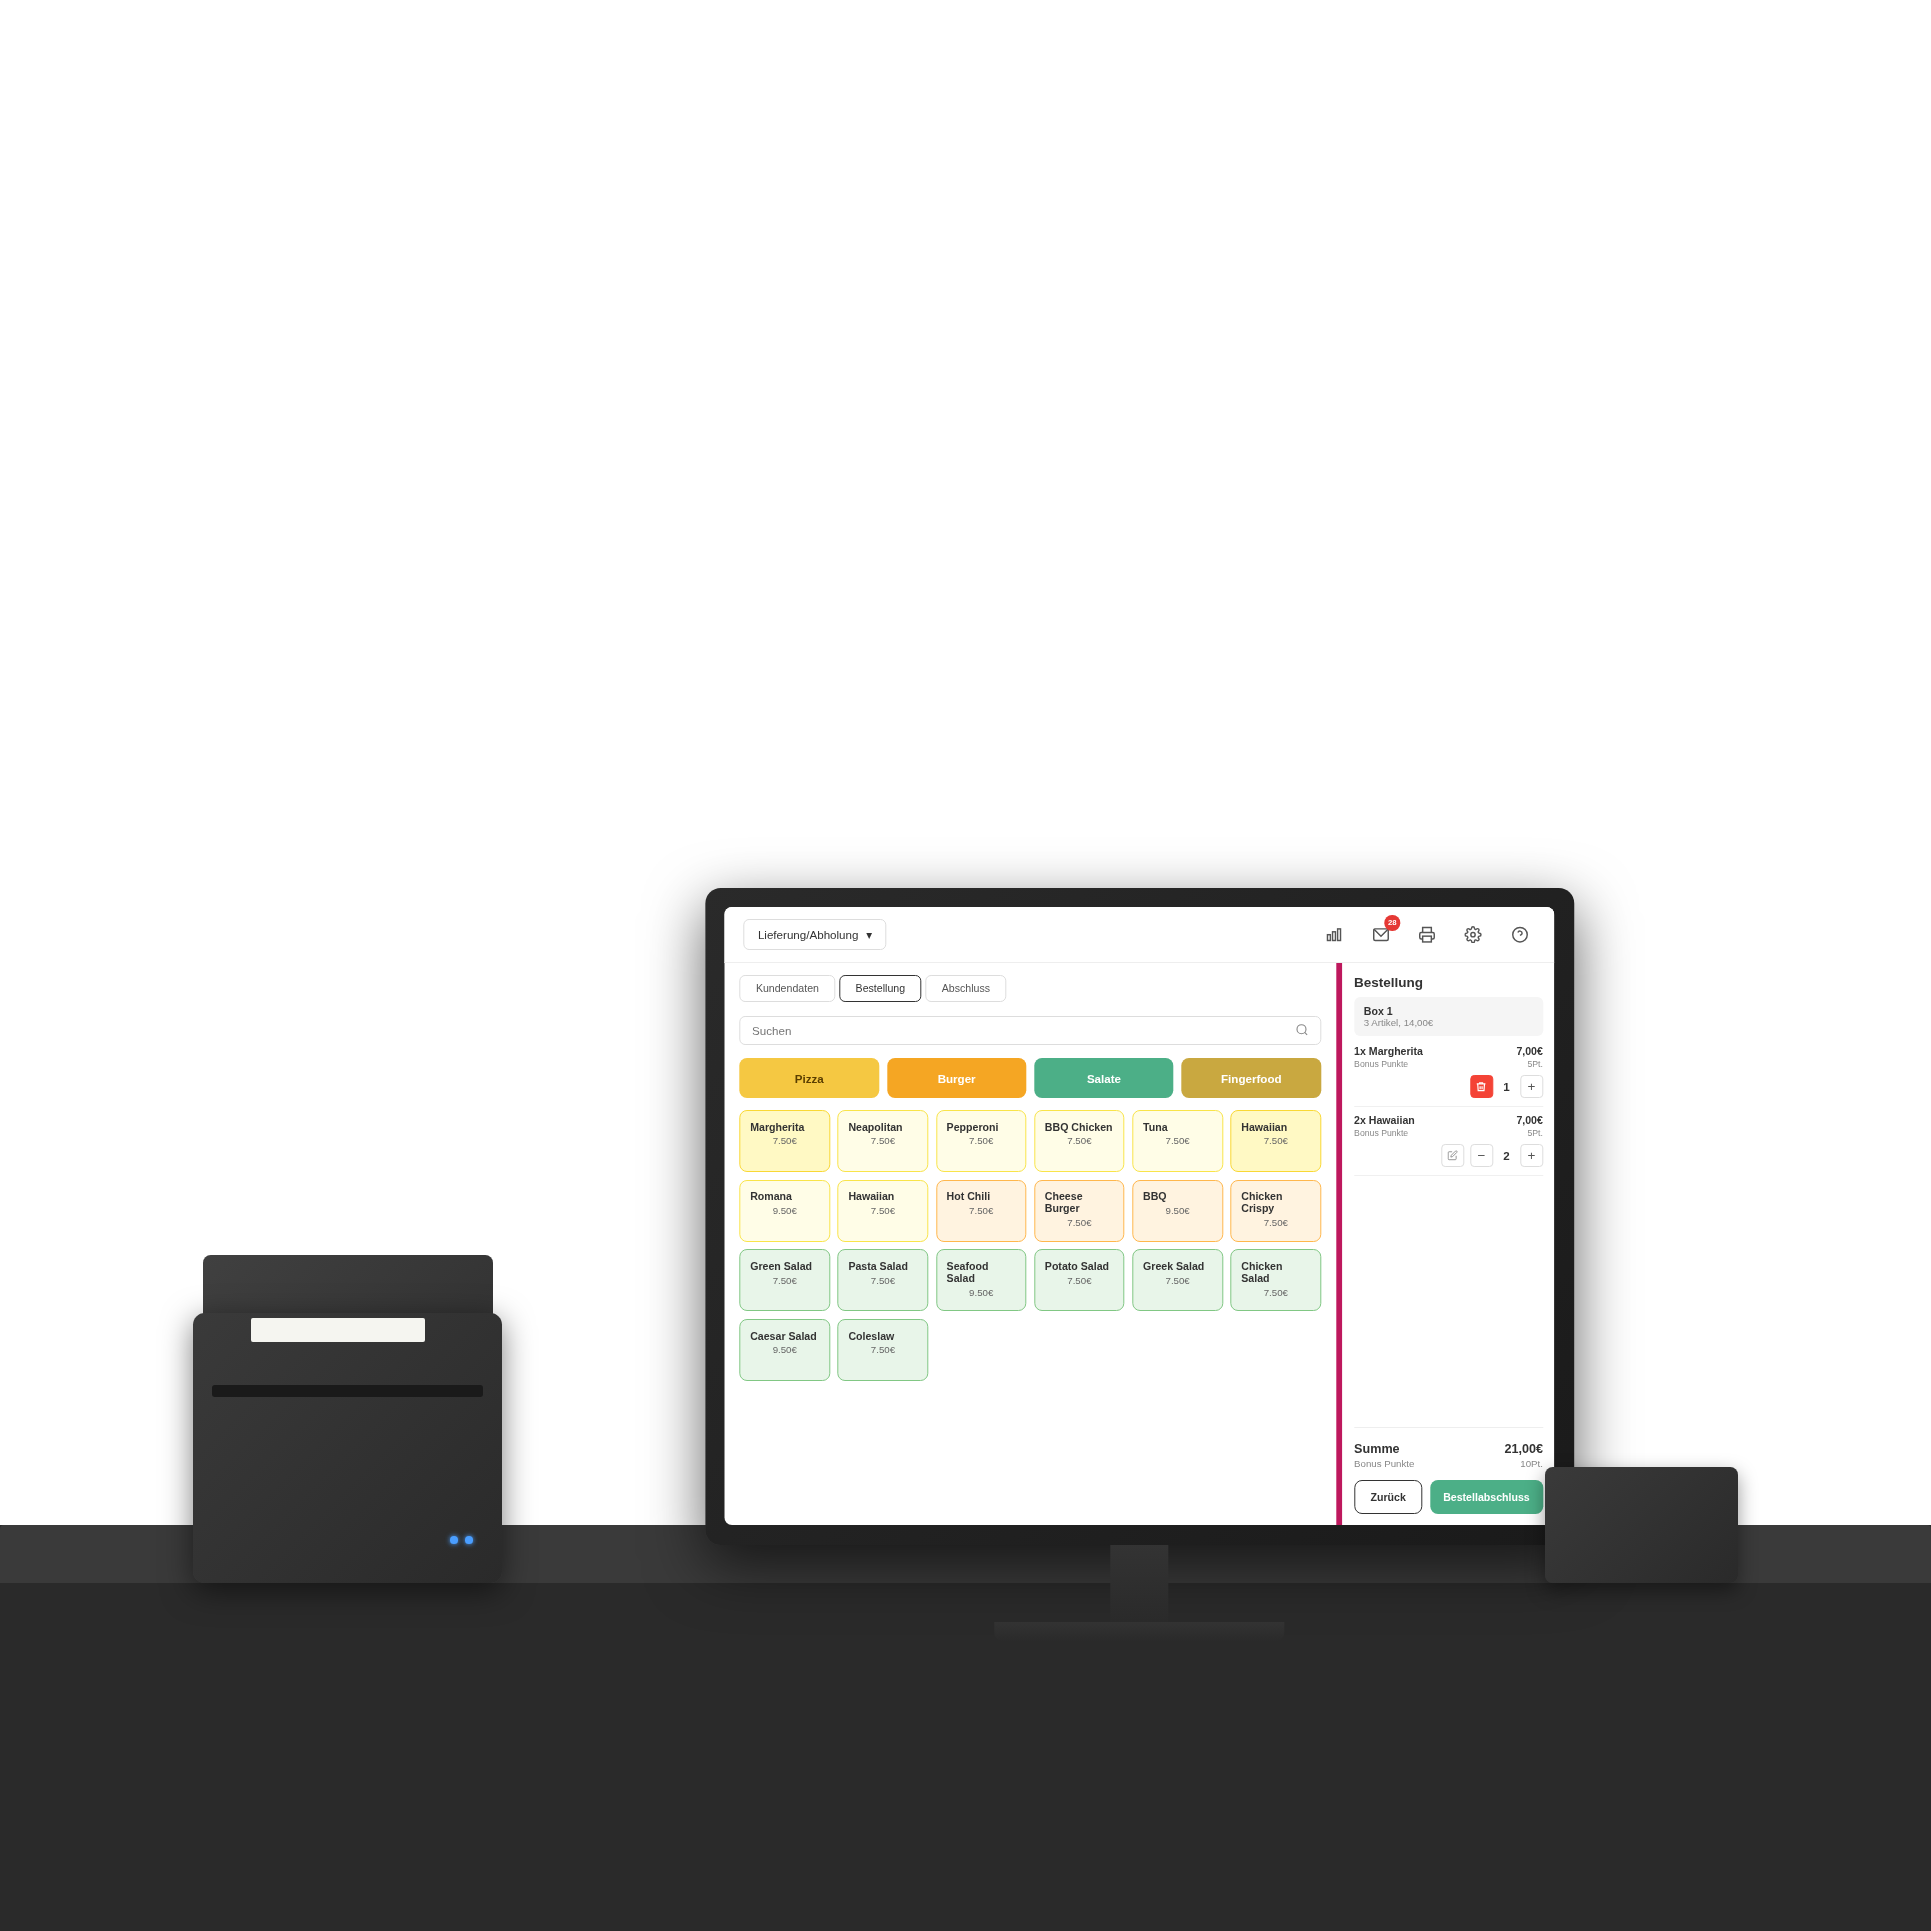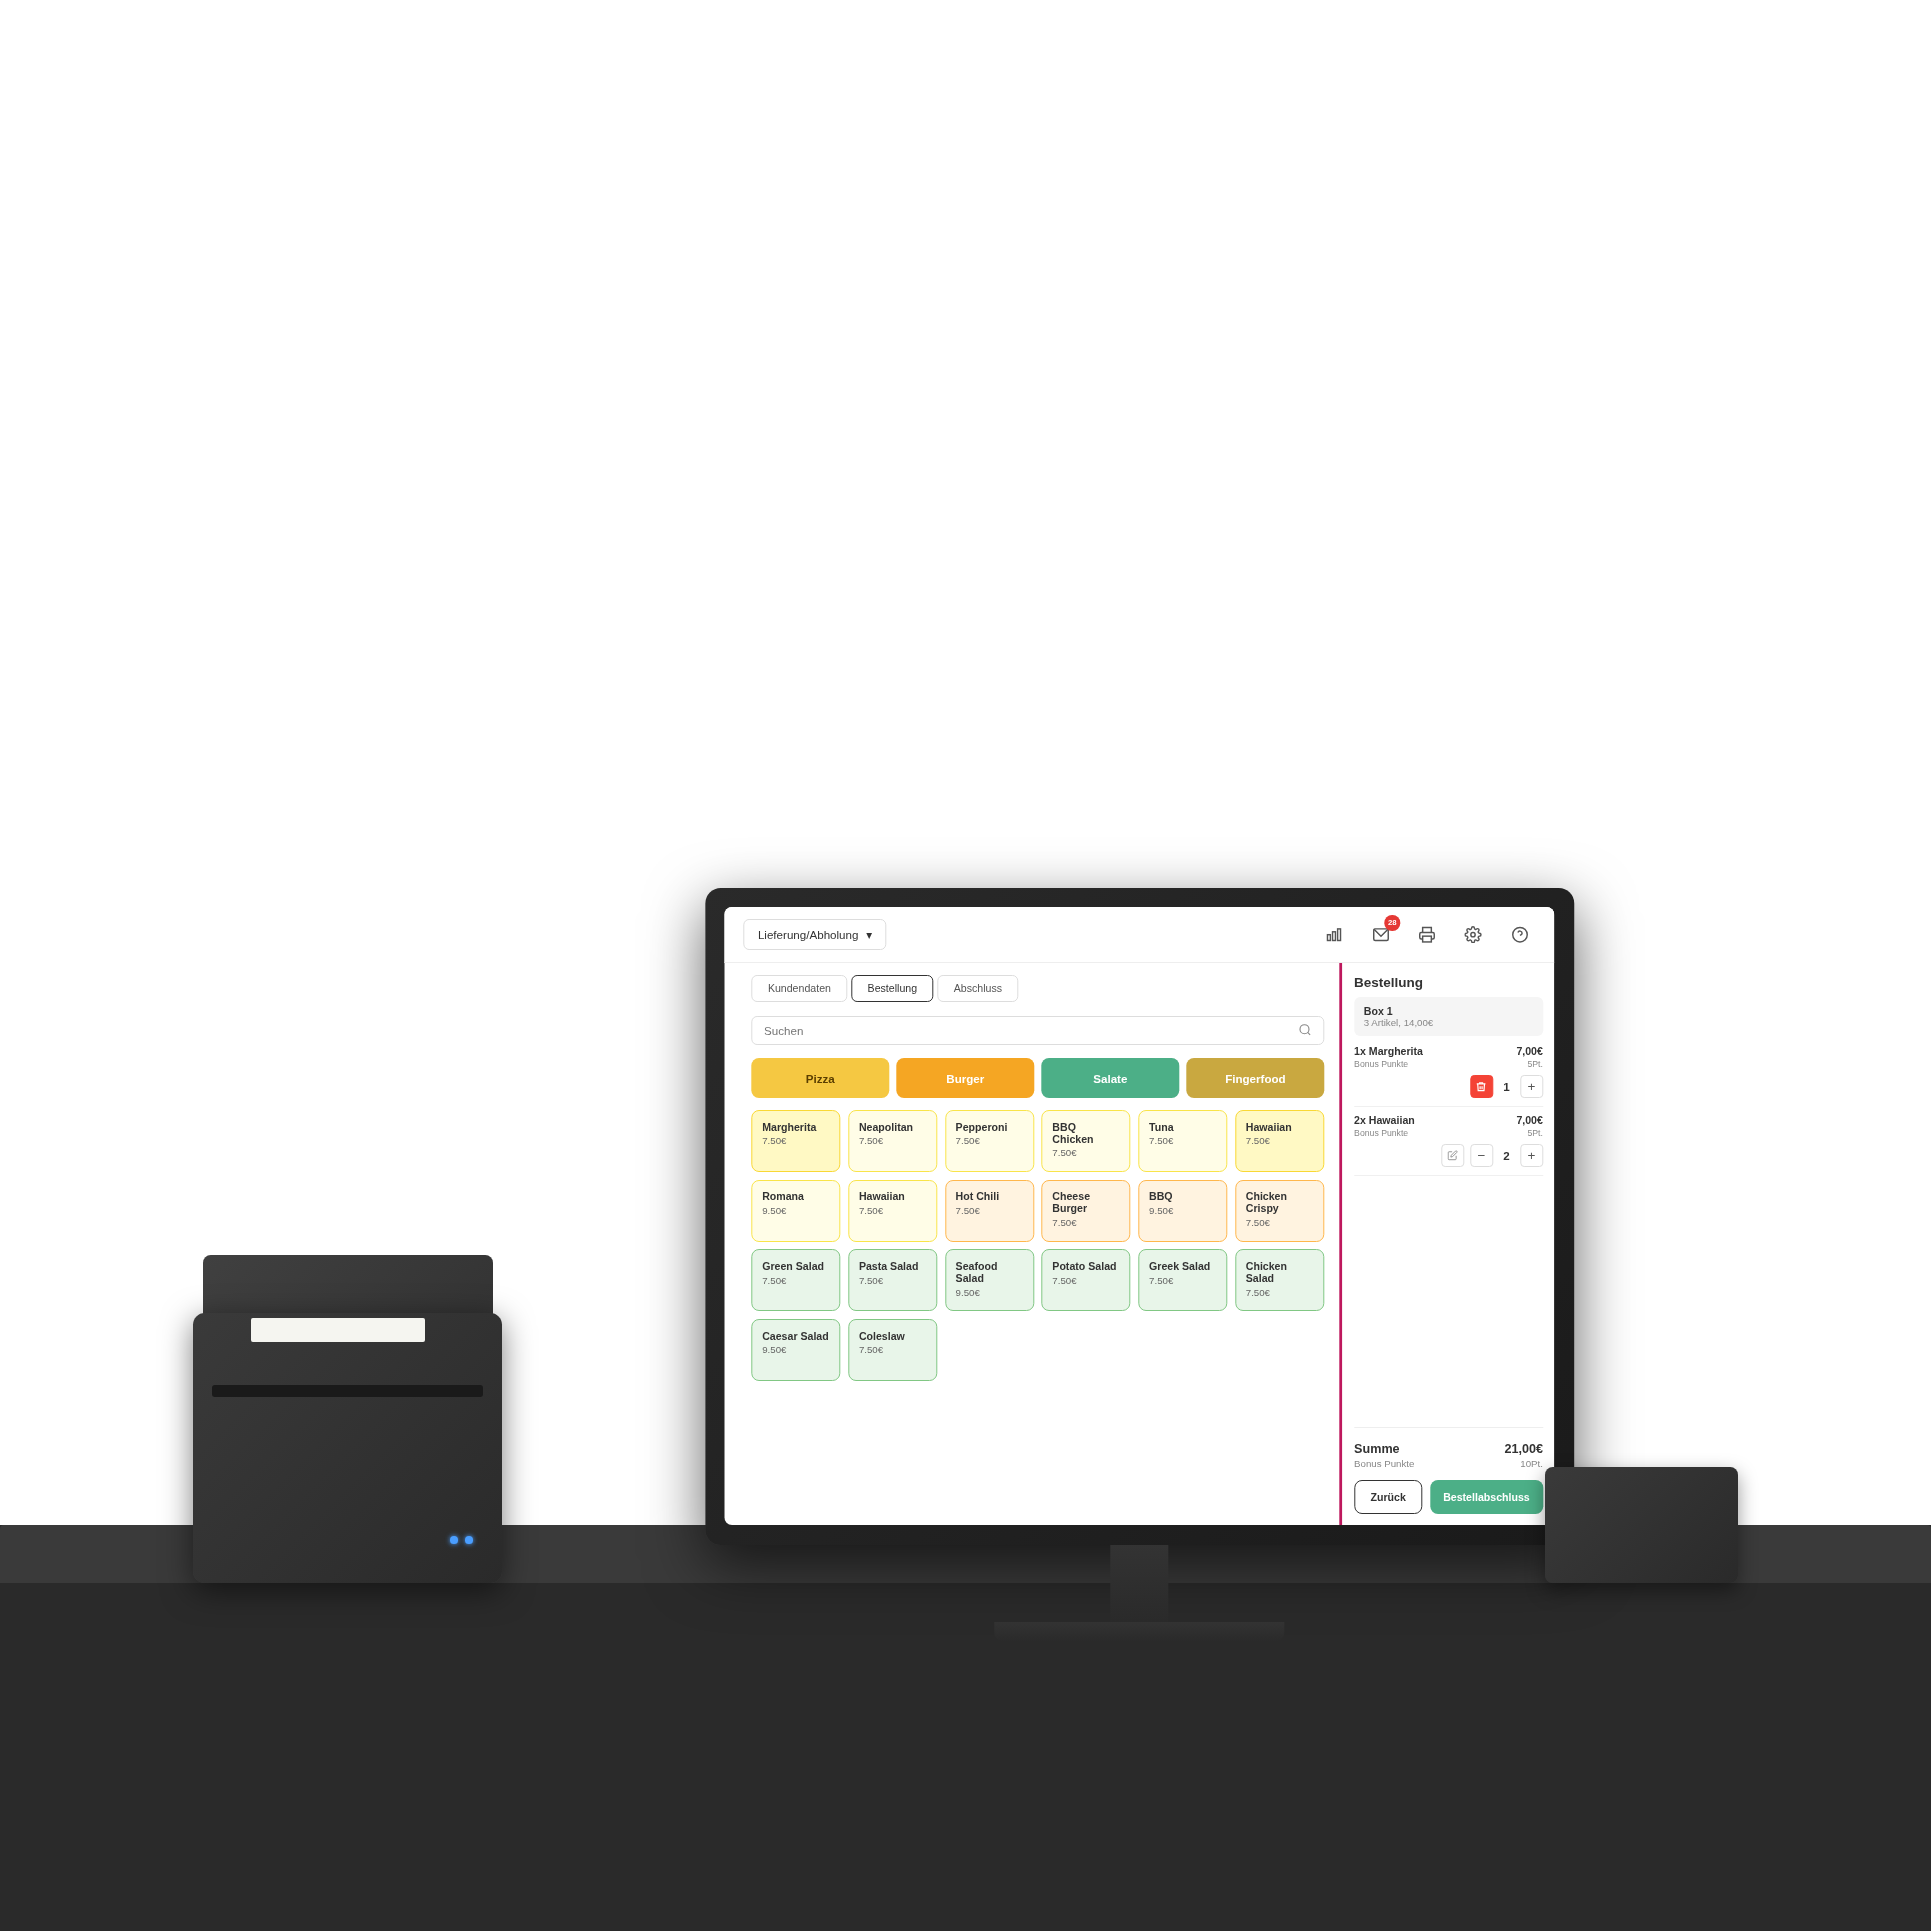--- a/index.html
+++ b/index.html
@@ -238,22 +238,21 @@
       display: flex;
       flex: 1;
       overflow: hidden;
     }
 
     
     .left-panel {
       flex: 1;
       padding: 11.6px 15.4px;
       overflow-y: auto;
-      border-right: 3px solid #be185d;
-      margin-left: 12px;
+      border-right: 6px solid #be185d;
     }
 
     
     .tabs {
       display: flex;
       gap: 3.9px;
       margin-bottom: 13.5px;
     }
 
     .tab {
@@ -334,20 +333,21 @@
     .product-name {
       font-size: 10.6px;
       font-weight: 600;
       color: #333;
       margin-bottom: 2.9px;
     }
 
     .product-price {
       font-size: 9.7px;
       color: #666;
+      text-align: center;
     }
 
     .product-card.yellow-light {
       background: #fffde7;
       border-color: #f9e44a;
     }
 
     .product-card.yellow-bright {
       background: #fff9c4;
       border-color: #f9d835;

